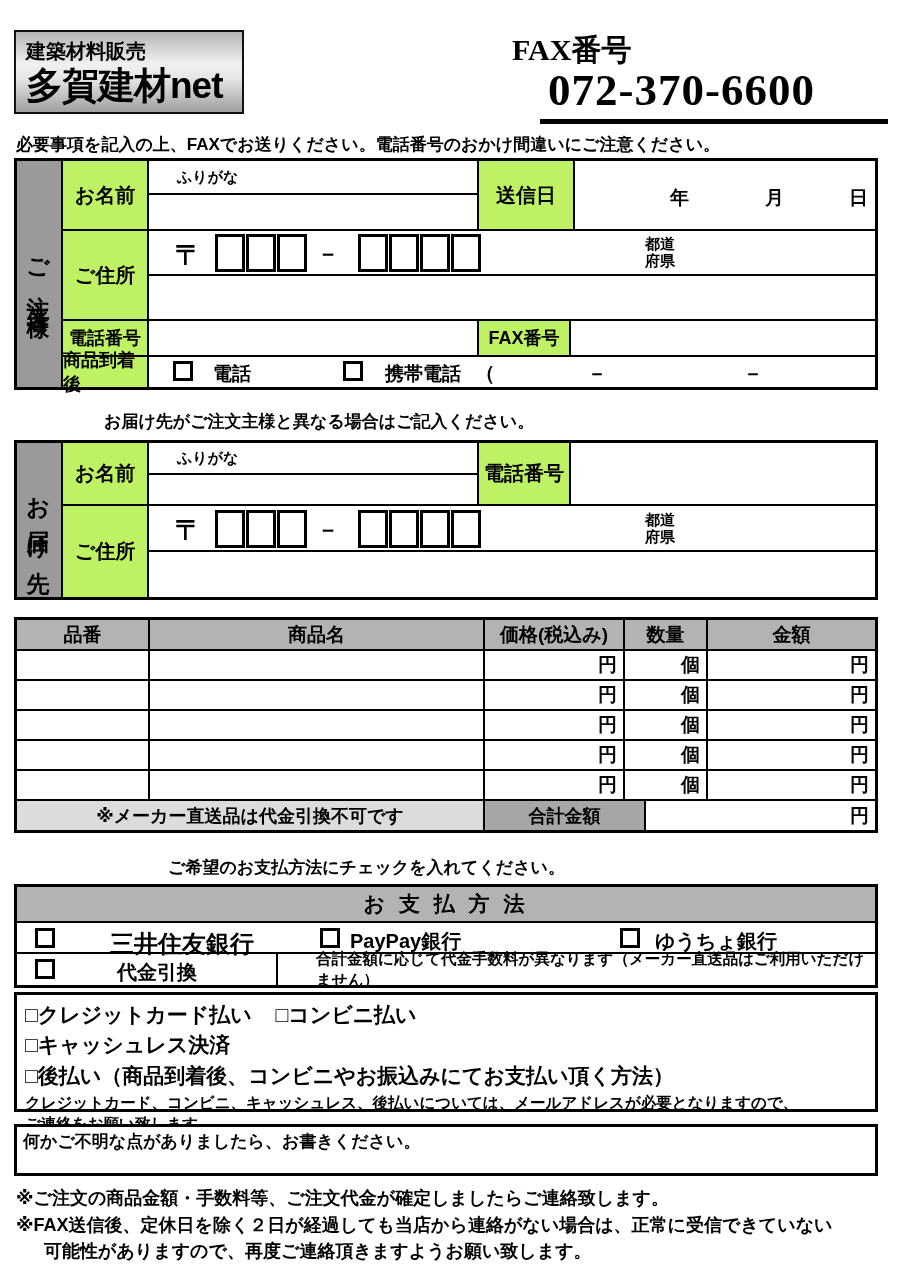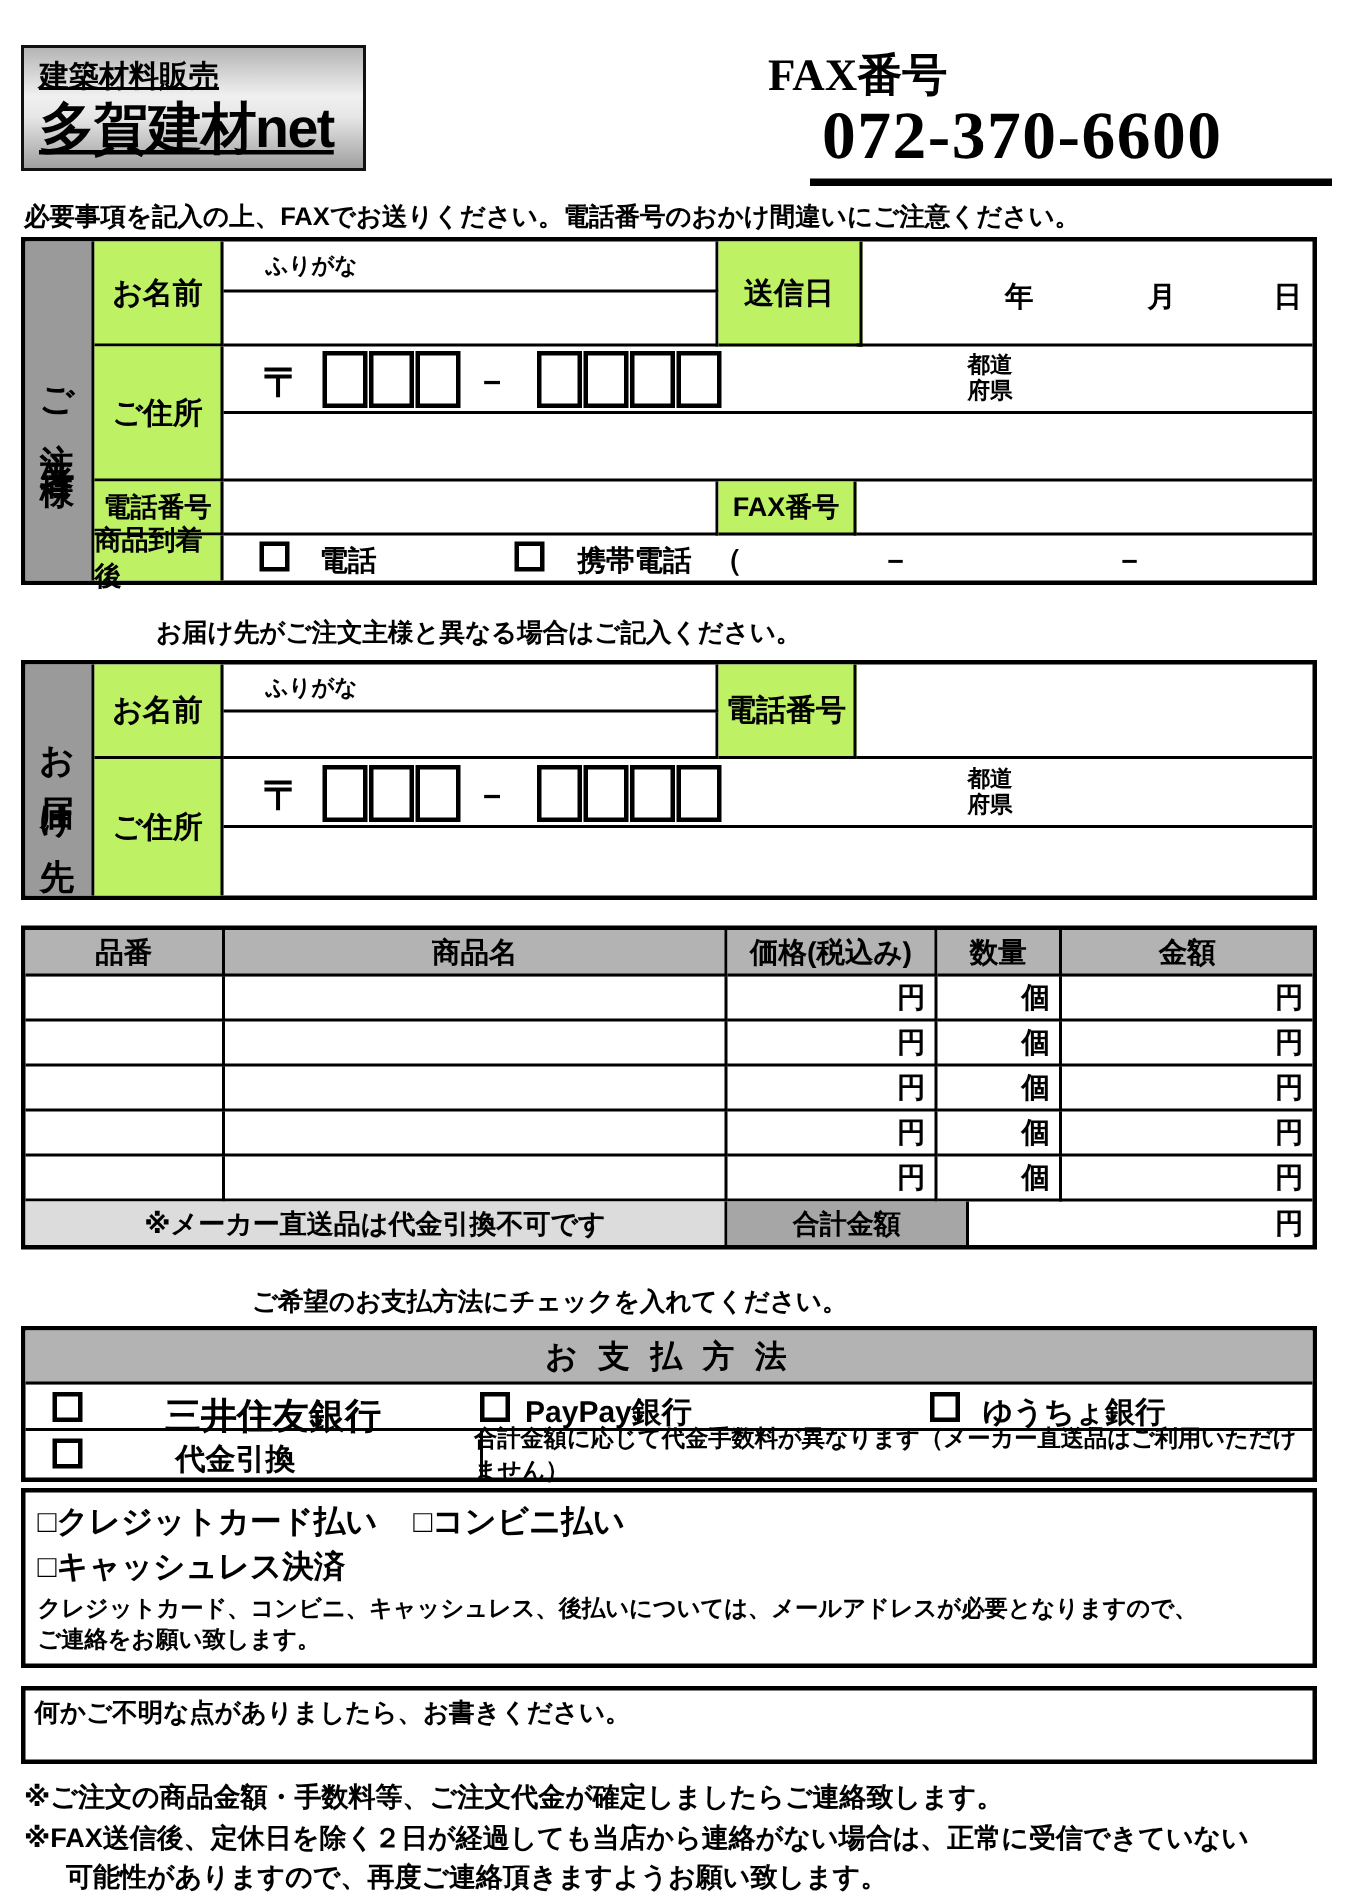--- a/index.html
+++ b/index.html
@@ -20,21 +20,21 @@
   .serif{font-family:"Liberation Serif","DejaVu Serif",serif;}
   .smalltxt{font-size:15px;line-height:1.15;text-align:center;}
 </style>
 </head>
 <body>
 
 <div class="page">
 
   <div class="abs" style="left:14px;top:30px;width:230px;height:84px;border:2px solid #111;
               background:linear-gradient(180deg,#b5b5b5 0%,#f0f0f0 40%,#e6e6e6 58%,#9f9f9f 100%);
-              padding:7px 10px;text-decoration:underline;">
+              padding:7px 10px;">
     <div style="font-size:20px;line-height:1.2;">建築材料販売</div>
     <div style="font-size:37px;line-height:1.25;letter-spacing:-1px;">多賀建材net</div>
   </div>
 
 
   <div class="abs serif" style="left:512px;top:30px;font-size:30px;">FAX番号</div>
   <div class="abs serif" style="left:548px;top:64px;font-size:45px;letter-spacing:1px;">072-370-6600</div>
   <div class="abs" style="left:540px;top:119px;width:348px;height:5px;background:#000;"></div>
 
   <div class="abs" style="left:16px;top:133px;font-size:17px;">必要事項を記入の上、FAXでお送りください。電話番号のおかけ間違いにご注意ください。</div>
@@ -166,33 +166,34 @@
   <div class="tbl" style="left:14px;top:884px;width:864px;height:104px;">
     <div class="cell hdrcell bb" style="left:0;top:0;width:858px;height:36px;font-size:21px;letter-spacing:4px;">お 支 払 方 法</div>
     <div class="cell bb" style="left:0;top:36px;width:858px;height:31px;">
       <div class="cb" style="left:18px;top:5px;"></div>
       <span class="abs" style="left:93px;top:5px;font-size:24px;">三井住友銀行</span>
       <div class="cb" style="left:303px;top:5px;"></div>
       <span class="abs" style="left:333px;top:5px;font-size:20px;">PayPay銀行</span>
       <div class="cb" style="left:603px;top:5px;"></div>
       <span class="abs" style="left:638px;top:5px;font-size:20px;">ゆうちょ銀行</span>
     </div>
-    <div class="cell br" style="left:0;top:67px;width:305px;height:31px;">
+    <div class="cell br" style="left:0;top:67px;width:261px;height:31px;">
       <div class="cb" style="left:18px;top:5px;"></div>
       <span class="abs" style="left:100px;top:5px;font-size:20px;">代金引換</span>
     </div>
     <div class="cell" style="left:295px;top:67px;width:563px;height:31px;display:flex;align-items:center;padding-left:4px;font-size:15.5px;">合計金額に応じて代金手数料が異なります（メーカー直送品はご利用いただけません）</div>
   </div>
 
   <div class="tbl" style="left:14px;top:992px;width:864px;height:120px;padding:5px 8px;">
     <div style="font-size:21px;line-height:1.45;">
       <span>□クレジットカード払い</span>
       <span style="margin-left:18px;">□コンビニ払い</span>
     </div>
     <div style="font-size:21px;line-height:1.45;">□キャッシュレス決済</div>
+    <div style="font-size:21px;line-height:1.45;">□後払い（商品到着後、コンビニやお振込みにてお支払い頂く方法）</div>
     <div style="font-size:15.5px;line-height:1.35;margin-top:2px;">クレジットカード、コンビニ、キャッシュレス、後払いについては、メールアドレスが必要となりますので、</div>
     <div style="font-size:15.5px;line-height:1.35;">ご連絡をお願い致します。</div>
   </div>
 
   <div class="tbl" style="left:14px;top:1124px;width:864px;height:52px;padding:3px 6px;">
     <div style="font-size:17px;">何かご不明な点がありましたら、お書きください。</div>
   </div>
 
   <div class="abs" style="left:16px;top:1186px;font-size:18px;">※ご注文の商品金額・手数料等、ご注文代金が確定しましたらご連絡致します。</div>
   <div class="abs" style="left:16px;top:1213px;font-size:18px;">※FAX送信後、定休日を除く２日が経過しても当店から連絡がない場合は、正常に受信できていない</div>

